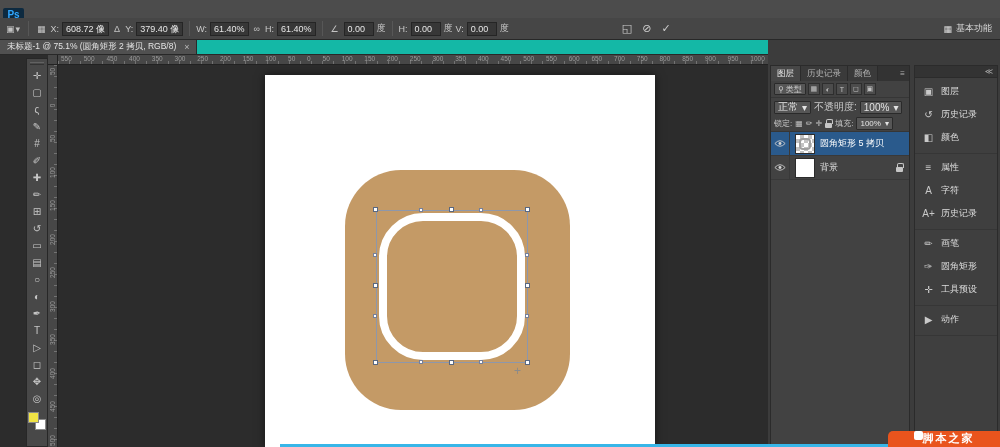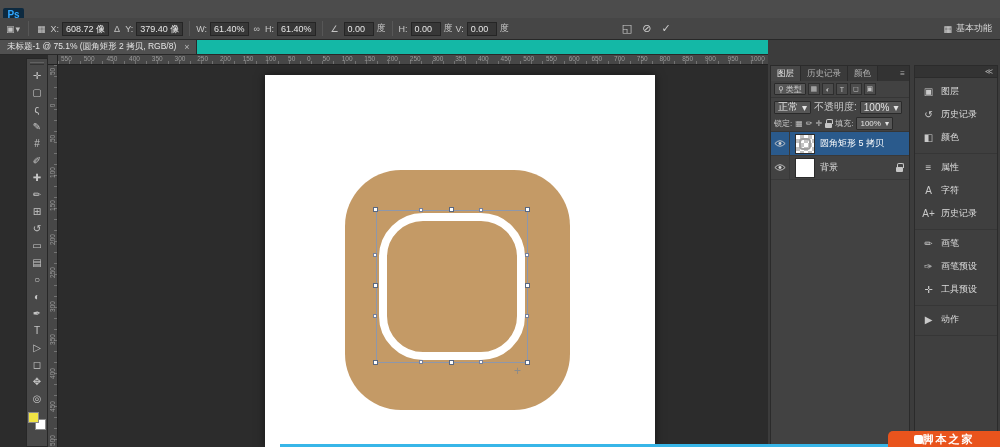--- a/index.html
+++ b/index.html
@@ -83,21 +83,21 @@
 .mini-lock{position:relative;width:7px;height:5px;background:#c6c6c6;border-radius:1px;margin-top:3px}
 .mini-lock::before{content:"";position:absolute;left:1px;top:-4px;width:5px;height:4px;border:1px solid #c6c6c6;border-bottom:none;border-radius:2px 2px 0 0}
 
 .dockstrip{position:absolute;left:146px;top:8px;width:84px;bottom:0;background:#3f3f3f;border:1px solid #2b2b2b;border-bottom:none;overflow:hidden}
 .dockhead{height:12px;background:#333;display:flex;justify-content:flex-end;align-items:center;padding-right:4px;color:#b5b5b5;font-size:8px;border-bottom:1px solid #2b2b2b}
 .dock-group{padding:2px 0 4px;border-bottom:1px solid #363636}
 .dock-item{height:23px;display:flex;align-items:center;gap:6px;padding-left:7px;color:#dedede;font-size:9px;white-space:nowrap}
 .dock-icon{width:13px;text-align:center;color:#c9c9c9;font-size:10px;flex:none}
 
 
-.wm{position:absolute;left:888px;top:431px;width:112px;height:16px;background:var(--watermark_orange);z-index:11;border-top-left-radius:5px;display:flex;align-items:center;justify-content:center;gap:0;color:#fff;font-weight:700;font-size:11px;letter-spacing:2px;overflow:hidden}
+.wm{position:absolute;left:888px;top:431px;width:112px;height:16px;background:var(--watermark_orange);z-index:11;border-top-left-radius:5px;display:flex;align-items:flex-start;justify-content:center;gap:0;color:#fff;font-weight:700;font-size:11px;letter-spacing:2px;overflow:hidden}
 .wm-logo{width:9px;height:9px;background:#fff;border-radius:2px;flex:none}
 .bluebar{position:absolute;left:280px;top:444px;width:720px;height:3px;background:var(--watermark_blue);z-index:10}
 </style>
 </head>
 <body>
 
 <div class="app">
 
   <div class="menubar">
     <div class="ps-logo">Ps</div>
@@ -368,21 +368,21 @@
           <span>历史记录</span>
         </div>
       </div>
       <div class="dock-group">
         <div class="dock-item">
           <span class="dock-icon">✏</span>
           <span>画笔</span>
         </div>
         <div class="dock-item">
           <span class="dock-icon">✑</span>
-          <span>画笔预设</span>
+          <span>圆角矩形</span>
         </div>
         <div class="dock-item">
           <span class="dock-icon">✛</span>
           <span>工具预设</span>
         </div>
       </div>
       <div class="dock-group">
         <div class="dock-item">
           <span class="dock-icon">▶</span>
           <span>动作</span>

